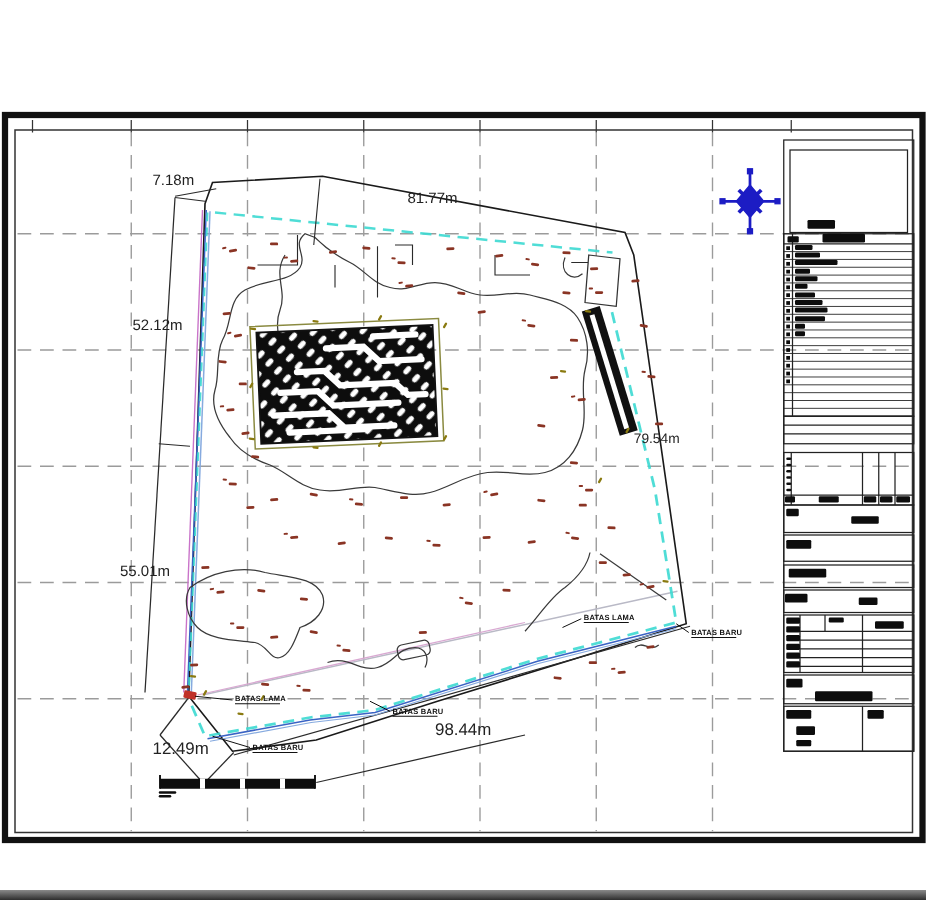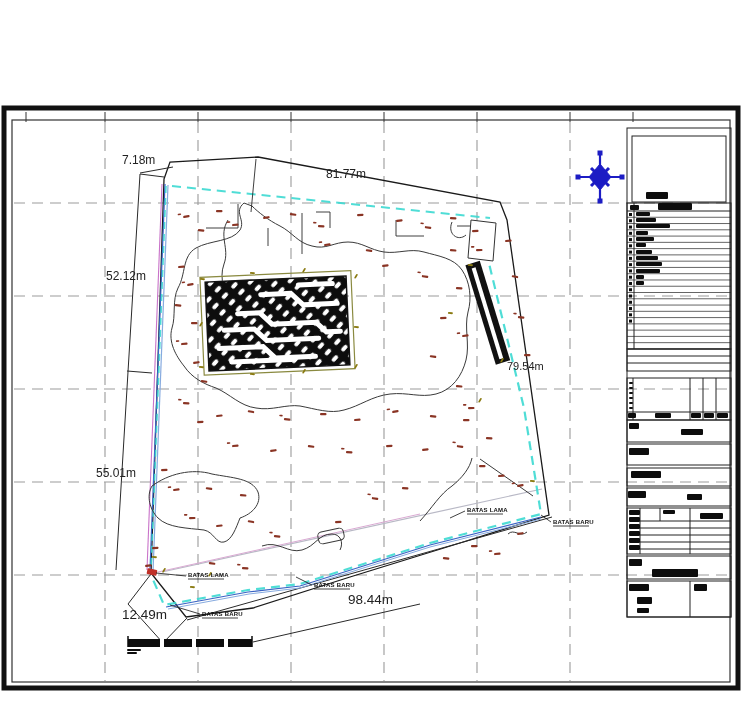--- a/index.html
+++ b/index.html
@@ -1,17 +1,17 @@
 <!DOCTYPE html>
 <html><head>
 <meta charset="utf-8">
 <style>
   html,body{margin:0;padding:0;background:#fff;}
   body{width:741px;height:720px;position:relative;font-family:"Liberation Sans",sans-serif;overflow:hidden;}
-  .sheet{position:absolute;left:0;top:16px;width:741px;height:568px;}
+  .sheet{position:absolute;left:0;top:0;width:741px;height:568px;}
   svg{display:block;}
   text{fill:#1c1c1c;}
   .dim{font-size:12px;fill:#222;}
   .dimbig{font-size:13.5px;fill:#222;}
   .batas{font-size:6px;font-weight:bold;fill:#111;letter-spacing:.2px;}
   .bottom-bar{position:absolute;left:0;top:712px;width:741px;height:8px;
     background:linear-gradient(#8a8a8a,#2e2e2e);}
 </style>
 </head>
 <body>

